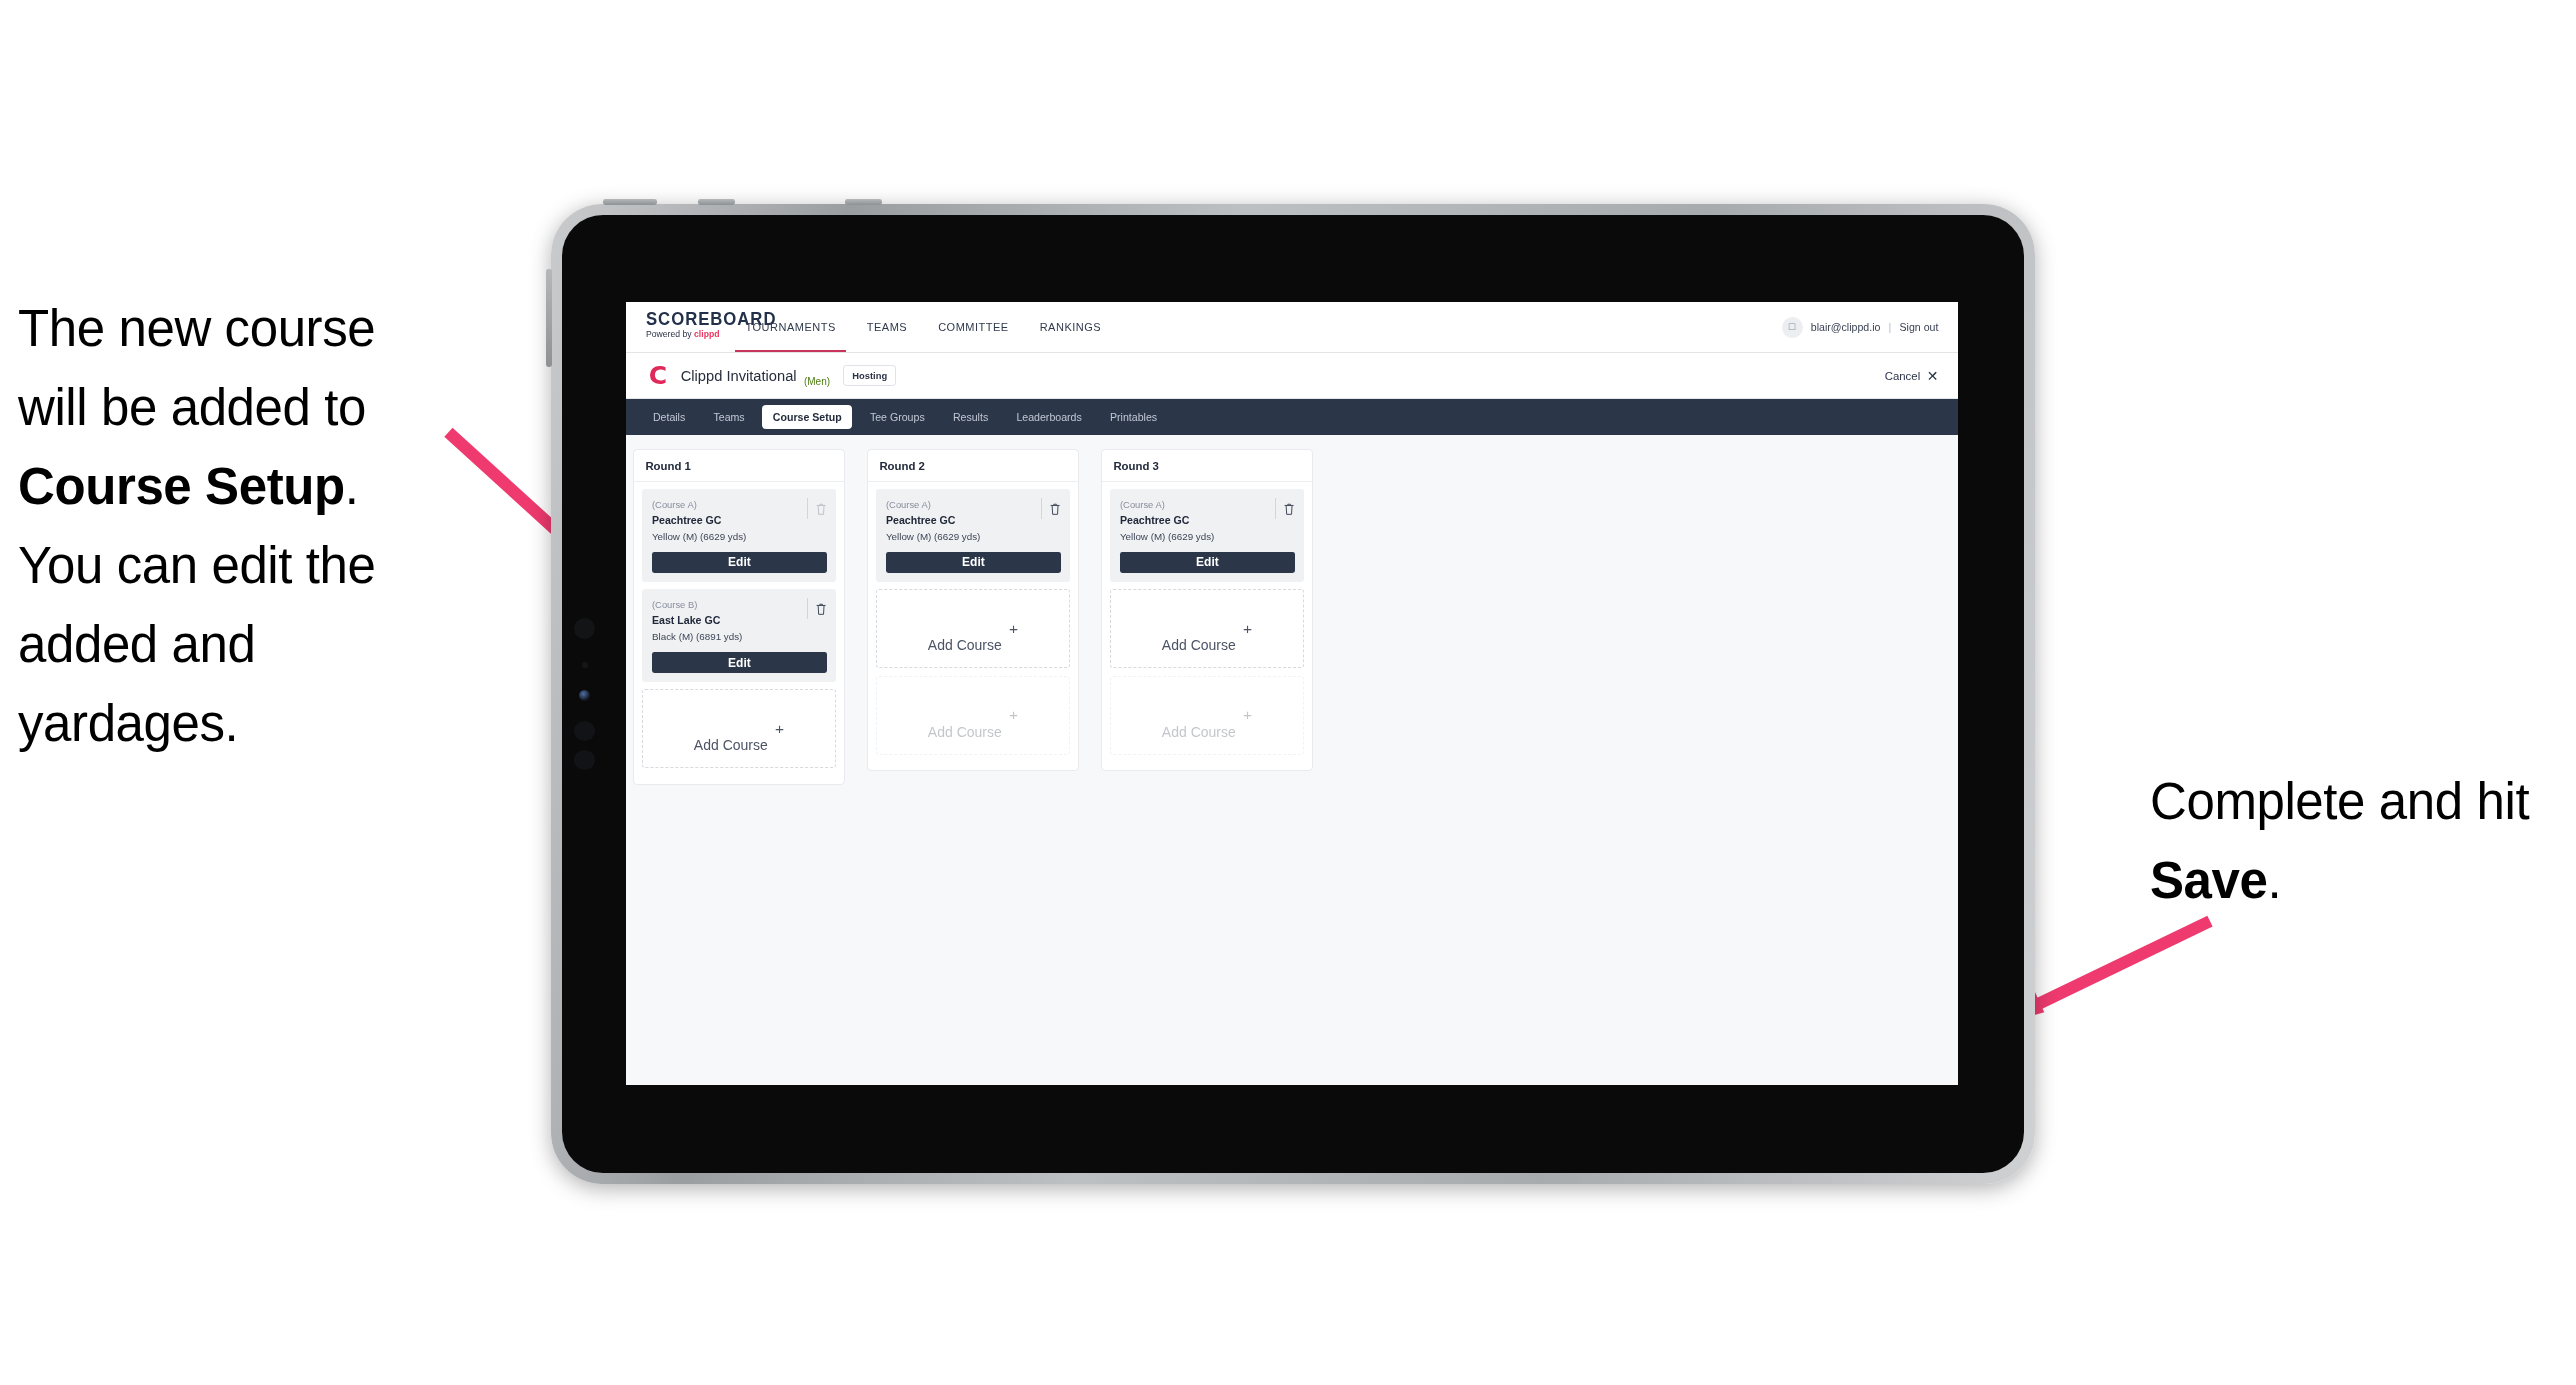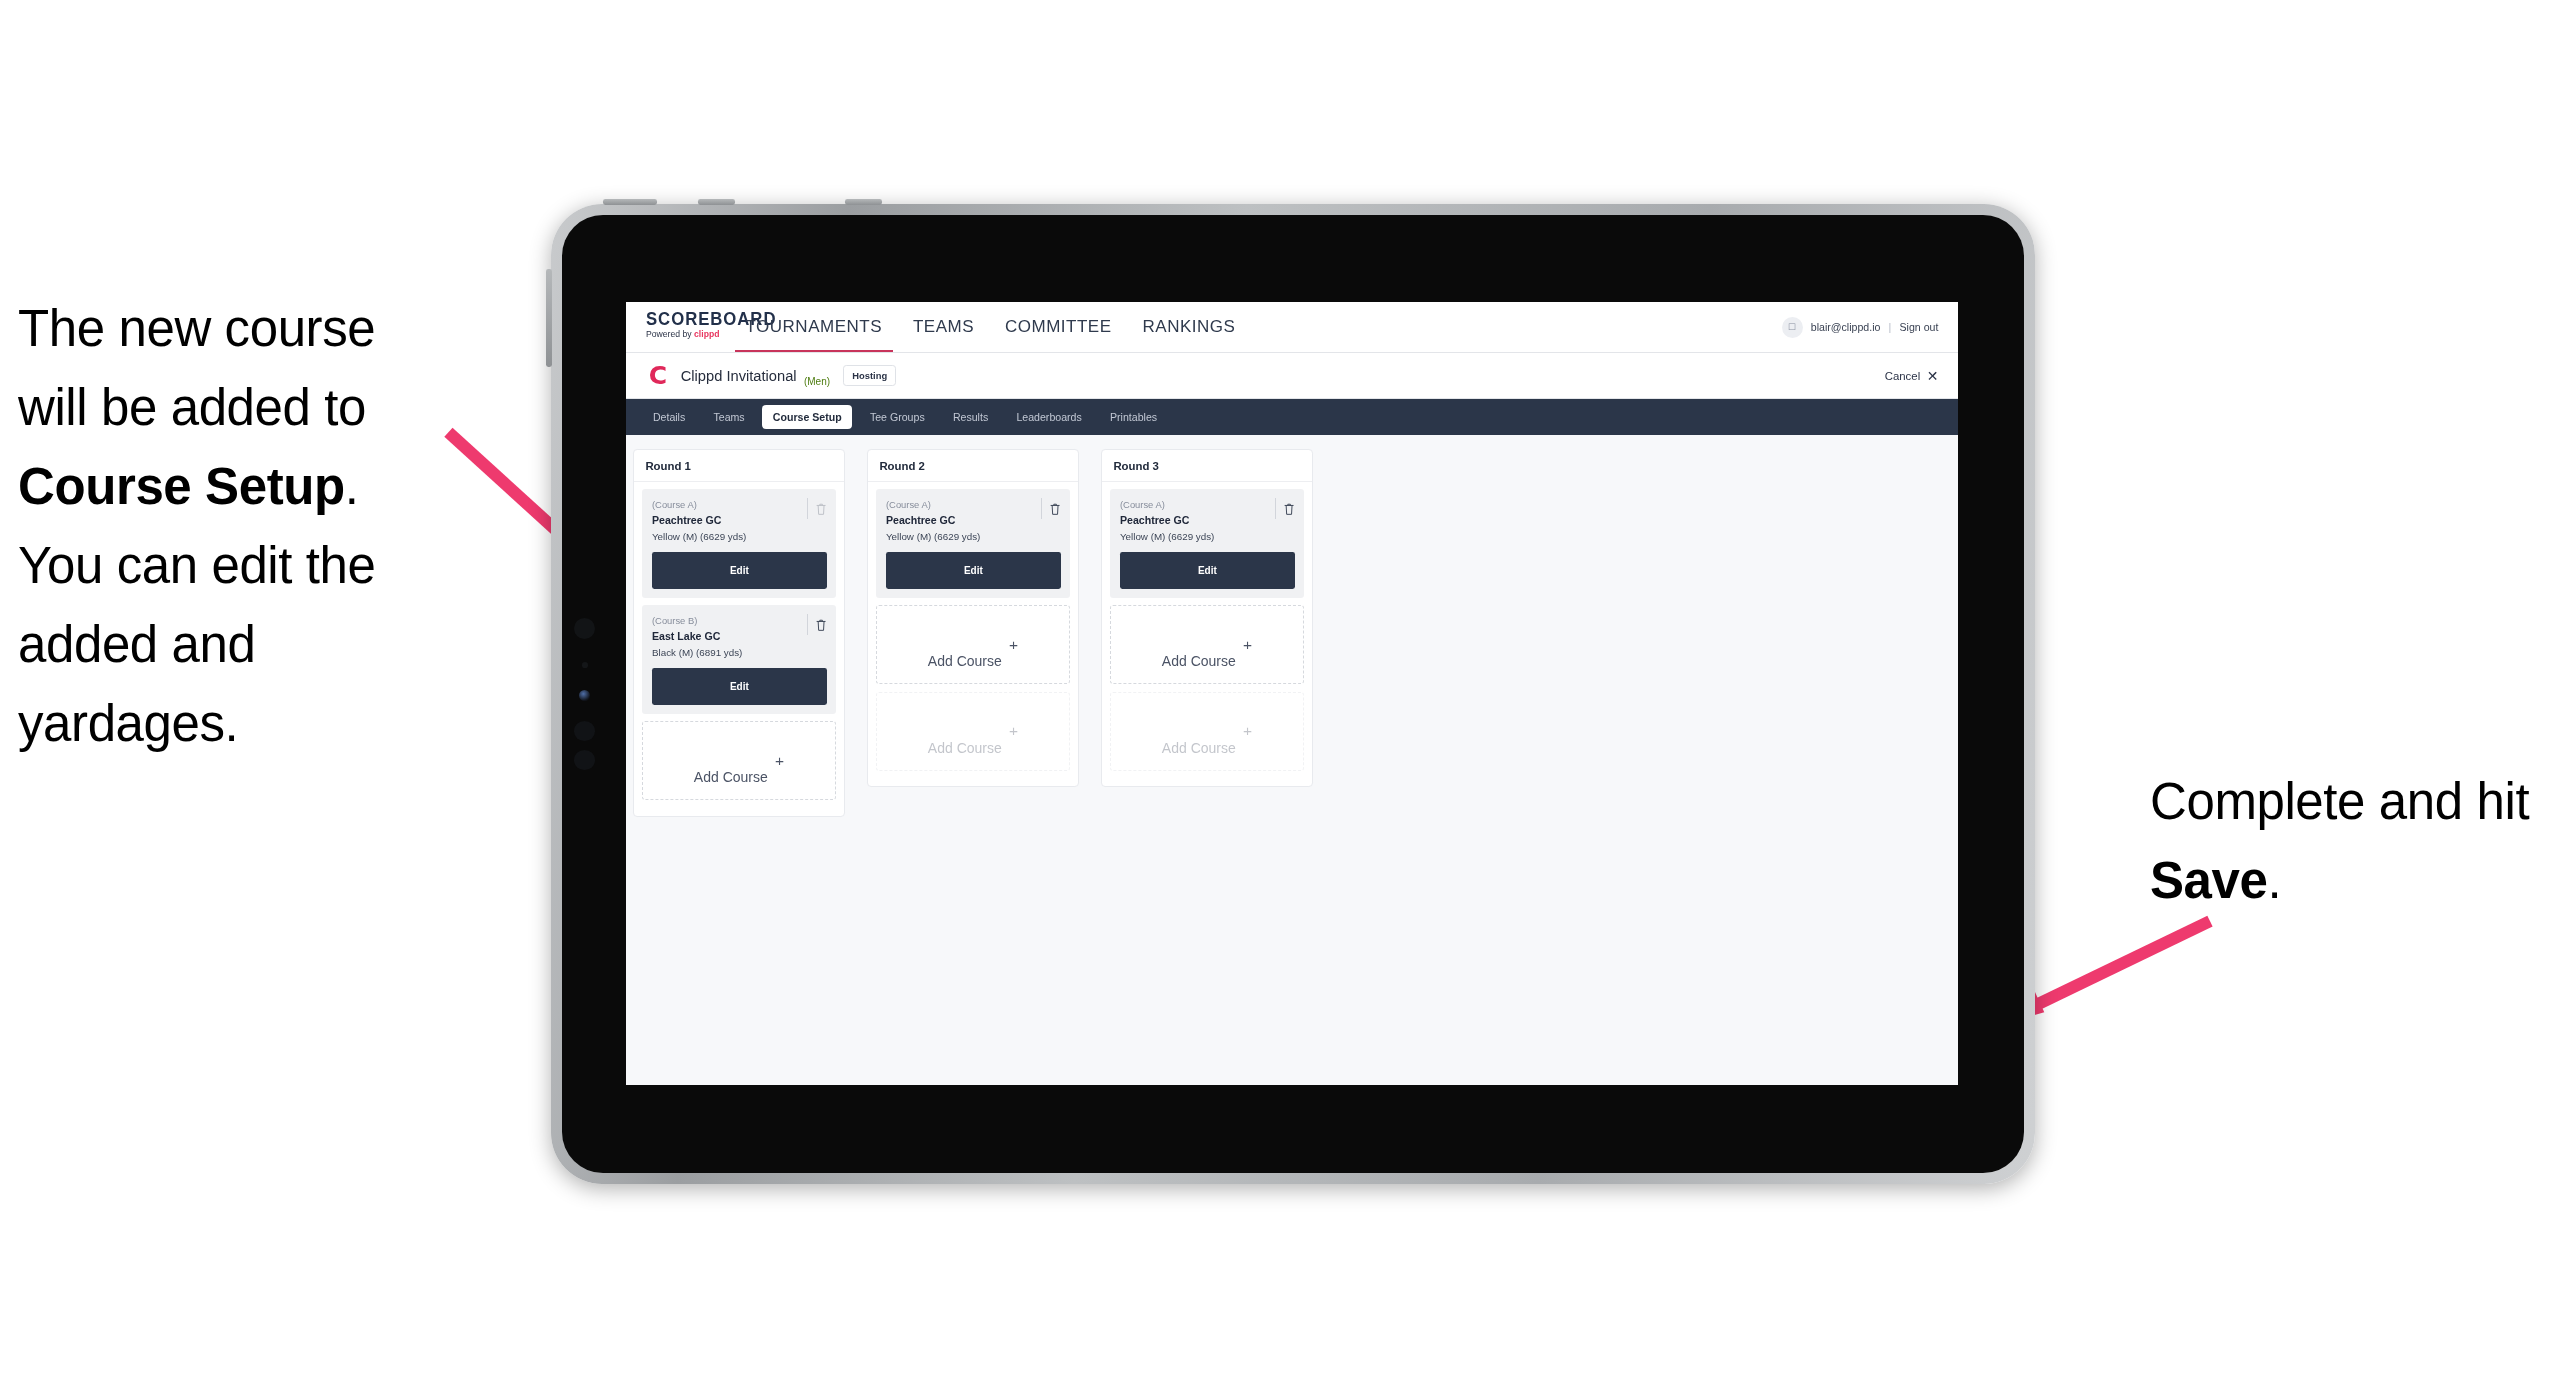--- a/index.html
+++ b/index.html
@@ -90,21 +90,21 @@
   }
   #brand-logo-sub {
     font-size:9px; color:#2b3347; margin-top:0.8px;
     transform:scaleX(0.96); transform-origin:left center;
   }
   #brand-logo-sub .brand-accent { color:#e8365f; font-weight:700; }
 
   .nav-link {
     display:flex; align-items:center;
     padding:0 15.5px;
-    font-size:17px; color:#2f3a4d; letter-spacing:0.5px;
+    font-size:11px; color:#2f3a4d; letter-spacing:0.5px;
     position:relative; cursor:pointer;
     white-space:nowrap;
     text-align:right;
   }
   .nav-link.active::after {
     content:""; position:absolute; left:4.9px; right:4.9px; bottom:0;
     height:2.4px; background:#c8345b;
   }
   #nav-spacer { flex:1; }
   #nav-account {
@@ -181,23 +181,23 @@
   .course-card-name  { font-size:10.6px; font-weight:700; color:#20283a; line-height:1.55; }
   .course-card-tee   { font-size:9.8px; color:#3c4556; line-height:1.55; }
   .course-card-actions {
     position:absolute; right:8.2px; top:9px;
     display:flex; align-items:center; gap:7.3px;
   }
   .action-divider { width:0.8px; height:21px; background:#d2d5db; }
   .trash-icon { width:12.2px; height:14px; cursor:pointer; }
   .trash-icon.disabled { opacity:0.38; cursor:default; }
   .edit-button {
-    margin-top:8.2px; height:37px; border-radius:2.4px;
+    margin-top:8.2px; height:21px; border-radius:2.4px;
     background:#2b3649; color:#ffffff;
-    font-size:10px; font-weight:700;
+    font-size:12px; font-weight:700;
     display:flex; align-items:center; justify-content:center;
     cursor:pointer;
   }
 
   .add-course-tile {
     height:79px; border:0.8px dashed #d6d9de; border-radius:3.3px;
     background:#ffffff; margin-bottom:7.3px;
     display:flex; align-items:center; justify-content:center;
     gap:7.3px; cursor:pointer;
   }

